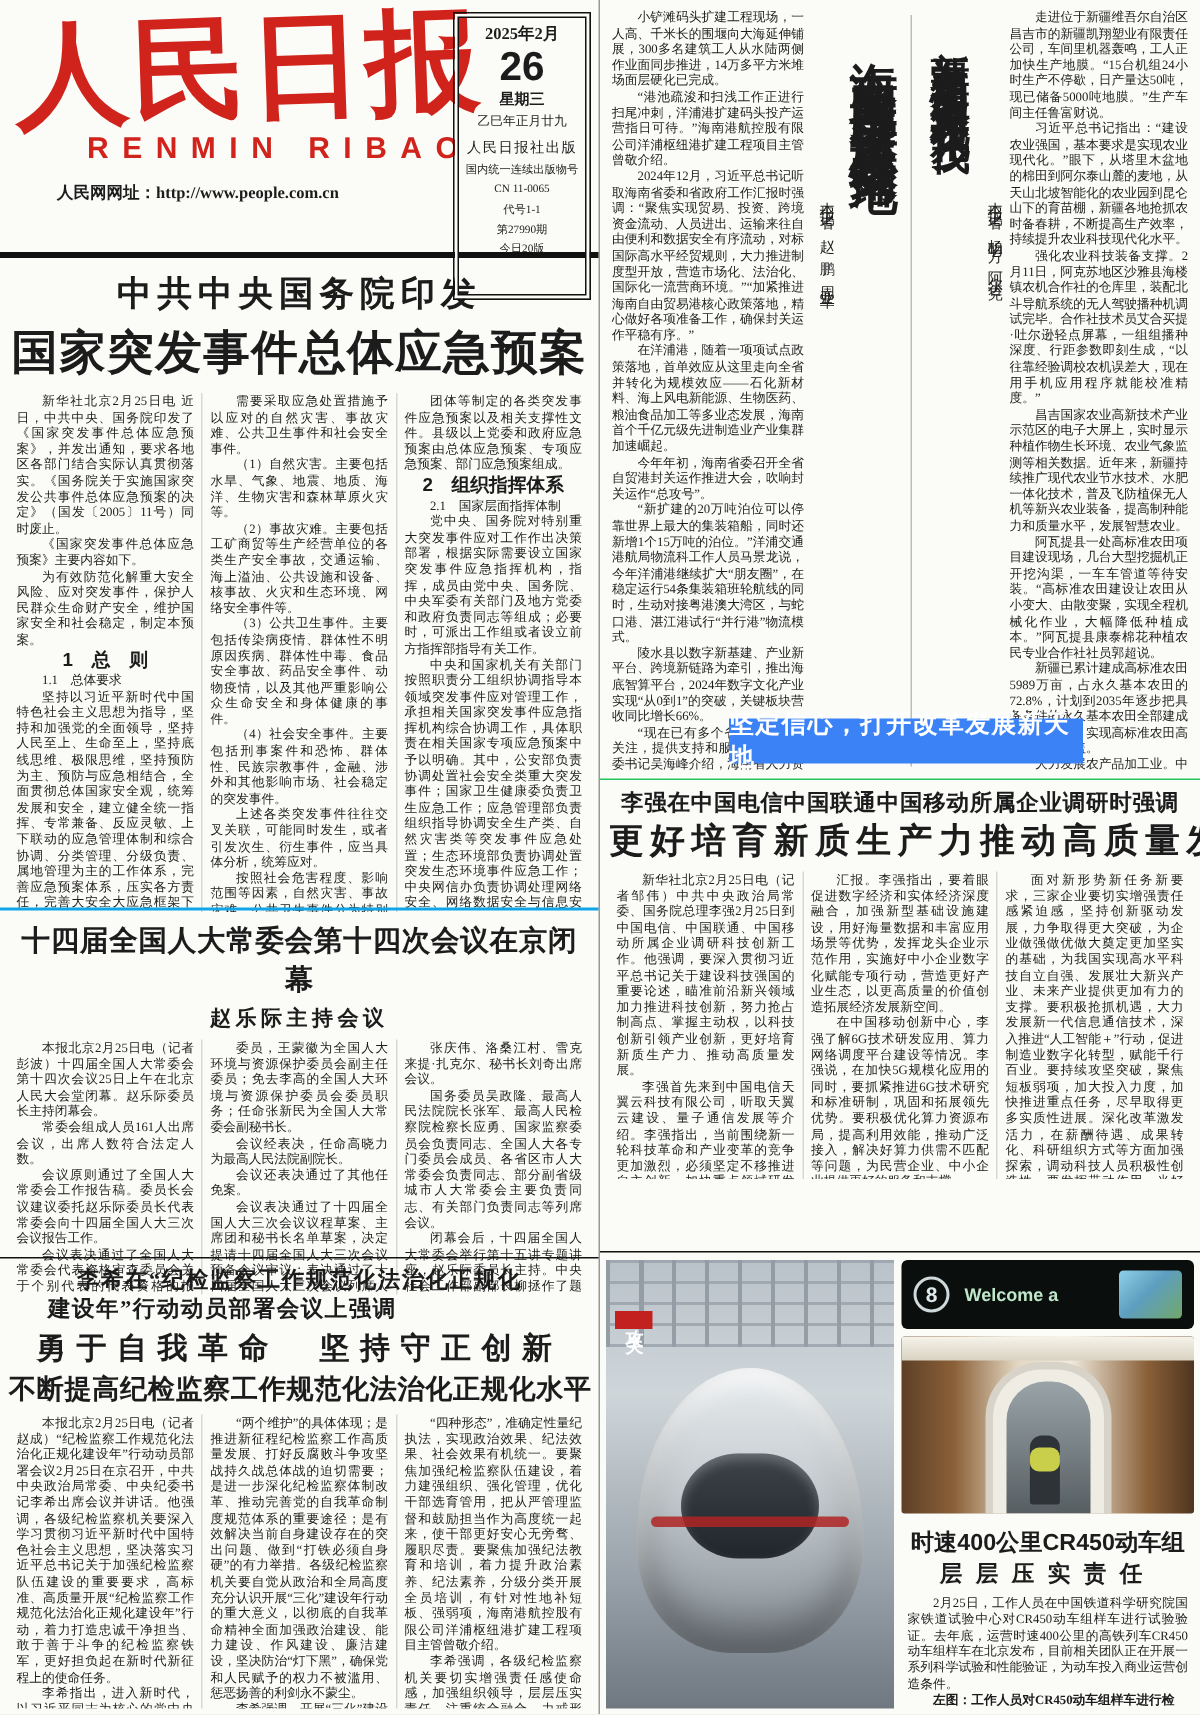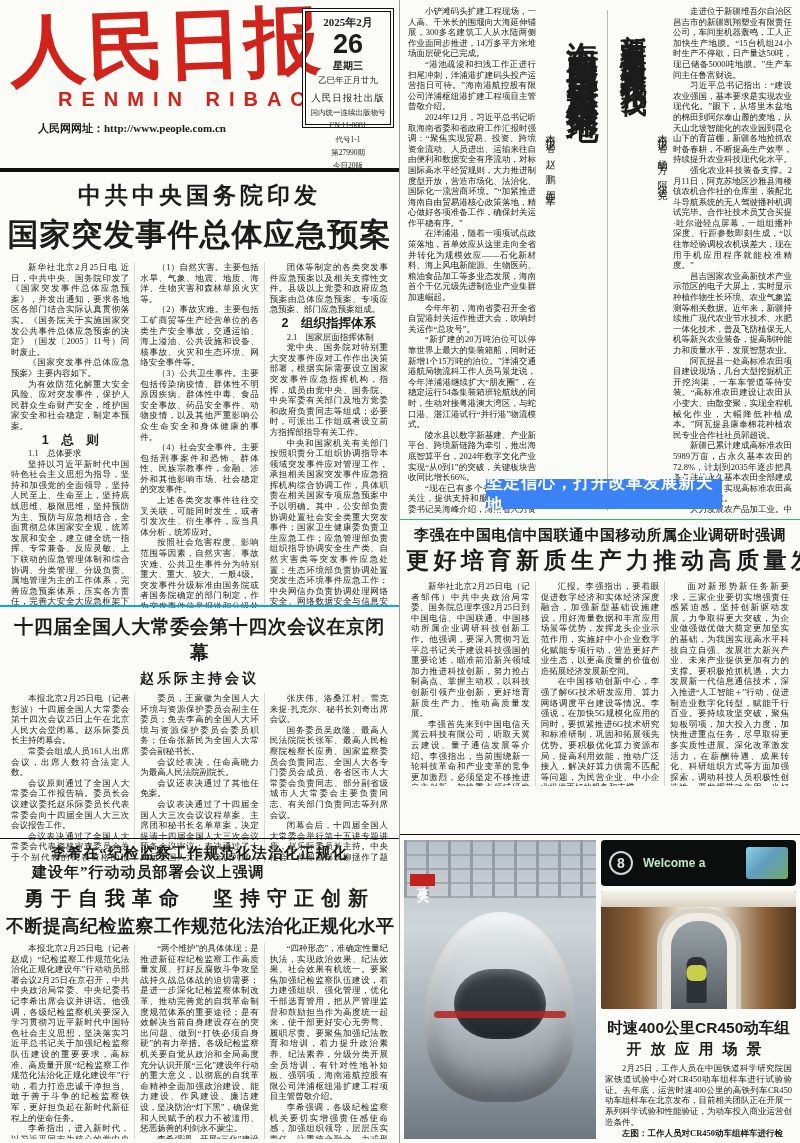--- a/index.html
+++ b/index.html
@@ -11,21 +11,21 @@
   .half-left { width:400px; border-right:1px solid #999; display:flex; flex-direction:column; }
   .half-right { width:400px; display:flex; flex-direction:column; }
 
   
   .masthead { height:172px; border-bottom:4px solid #111; position:relative; padding:6px 8px 2px 10px; }
   .mast-title { font-size:76px; font-weight:900; color:#d0231c; line-height:1.0; letter-spacing:2px;
     transform:rotate(-2deg); font-family:"DejaVu Sans","Liberation Sans",sans-serif; white-space:nowrap; }
   .mast-pinyin { color:#d0231c; font-weight:bold; font-size:20px; letter-spacing:9px; margin:6px 0 0 48px;
     font-family:"Liberation Sans",sans-serif; }
   .mast-url { font-size:11px; font-weight:bold; margin:10px 0 0 28px; }
-  .datebox { position:absolute; top:8px; right:5px; width:92px; height:120px; border:1px solid #111;
+  .datebox { position:absolute; top:8px; right:5px; width:92px; height:192px; border:1px solid #111;
     box-shadow:0 0 0 2px #fbfbf8 inset, 0 0 0 3px #111 inset; padding:6px 3px 2px; text-align:center;
     font-family:"Liberation Serif",serif; }
   .db-month { font-size:11px; font-weight:bold; }
   .db-day { font-size:27px; font-weight:bold; line-height:1.05; font-family:"Liberation Sans",sans-serif; }
   .db-week { font-size:10px; font-weight:bold; margin-top:1px; }
   .db-lunar { font-size:8.5px; margin-top:2px; }
   .db-pub { font-size:9.5px; margin-top:5px; letter-spacing:1px; }
   .db-sm { font-size:7.5px; margin-top:3px; line-height:1.35; }
 
   
@@ -134,21 +134,21 @@
       <div class="mast-title">人民日报</div>
       <div class="mast-pinyin">RENMIN RIBAO</div>
       <div class="mast-url">人民网网址：http://www.people.com.cn</div>
       <div class="datebox">
         <div class="db-month">2025年2月</div>
         <div class="db-day">26</div>
         <div class="db-week">星期三</div>
         <div class="db-lunar">乙巳年正月廿九</div>
         <div class="db-pub">人民日报社出版</div>
         <div class="db-sm">国内统一连续出版物号</div>
-        <div class="db-sm">CN 11-0081</div>
+        <div class="db-sm">CN 11-0065</div>
         <div class="db-sm">代号1-1</div>
         <div class="db-sm">第27990期</div>
         <div class="db-sm">今日20版</div>
       </div>
     </div>
 
     <div class="art-yuan">
       <div class="kicker yuan-kicker">中共中央国务院印发</div>
       <div class="yuan-headline">国家突发事件总体应急预案</div>
       <div class="cols yuan-body bodysz">
@@ -159,20 +159,21 @@
               <p>为有效防范化解重大安全风险、应对突发事件，保护人民群众生命财产安全，维护国家安全和社会稳定，制定本预案。</p>
             </div>
           <div class="sec-head">1　总　则</div>
           <div>
               <p>1.1　总体要求</p>
               <p>坚持以习近平新时代中国特色社会主义思想为指导，坚持和加强党的全面领导，坚持人民至上、生命至上，坚持底线思维、极限思维，坚持预防为主、预防与应急相结合，全面贯彻总体国家安全观，统筹发展和安全，建立健全统一指挥、专常兼备、反应灵敏、上下联动的应急管理体制和综合协调、分类管理、分级负责、属地管理为主的工作体系，完善应急预案体系，压实各方责任，完善大安全大应急框架下应急指挥机制，深入推进应急管理体系和能力现代化。</p>
             </div>
         </div>
         <div class="col">
           <div>
+              <p>需要采取应急处置措施予以应对的自然灾害、事故灾难、公共卫生事件和社会安全事件。</p>
               <p>（1）自然灾害。主要包括水旱、气象、地震、地质、海洋、生物灾害和森林草原火灾等。</p>
               <p>（2）事故灾难。主要包括工矿商贸等生产经营单位的各类生产安全事故，交通运输、海上溢油、公共设施和设备、核事故、火灾和生态环境、网络安全事件等。</p>
               <p>（3）公共卫生事件。主要包括传染病疫情、群体性不明原因疾病、群体性中毒、食品安全事故、药品安全事件、动物疫情，以及其他严重影响公众生命安全和身体健康的事件。</p>
               <p>（4）社会安全事件。主要包括刑事案件和恐怖、群体性、民族宗教事件，金融、涉外和其他影响市场、社会稳定的突发事件。</p>
               <p>上述各类突发事件往往交叉关联，可能同时发生，或者引发次生、衍生事件，应当具体分析，统筹应对。</p>
               <p>按照社会危害程度、影响范围等因素，自然灾害、事故灾难、公共卫生事件分为特别重大、重大、较大、一般4级。突发事件分级标准由国务院或者国务院确定的部门制定，作为突发事件信息报送和分级处置的依据。社会安全事件分级另行规定。</p>
             </div>
         </div>
         <div class="col">
           <div>
@@ -300,21 +301,21 @@
         </div>
         <div class="photo-interior">
           <div class="int-ceiling"></div>
           <div class="int-arch"></div>
           <div class="int-arch-in"></div>
           <div class="int-worker"></div>
           <div class="int-vest"></div>
         </div>
         <div class="caption-box">
           <div class="cap-h1">时速400公里CR450动车组</div>
-          <div class="cap-h2">开放应用场景</div>
+          <div class="cap-h2">层层压实责任</div>
           <div class="cap-body">
               <p>2月25日，工作人员在中国铁道科学研究院国家铁道试验中心对CR450动车组样车进行试验验证。去年底，运营时速400公里的高铁列车CR450动车组样车在北京发布，目前相关团队正在开展一系列科学试验和性能验证，为动车投入商业运营创造条件。</p>
             </div>
           <div class="cap-line">左图：工作人员对CR450动车组样车进行检查。</div>
 
         </div>
       </div>
     </div>
   </div>
 </div>

